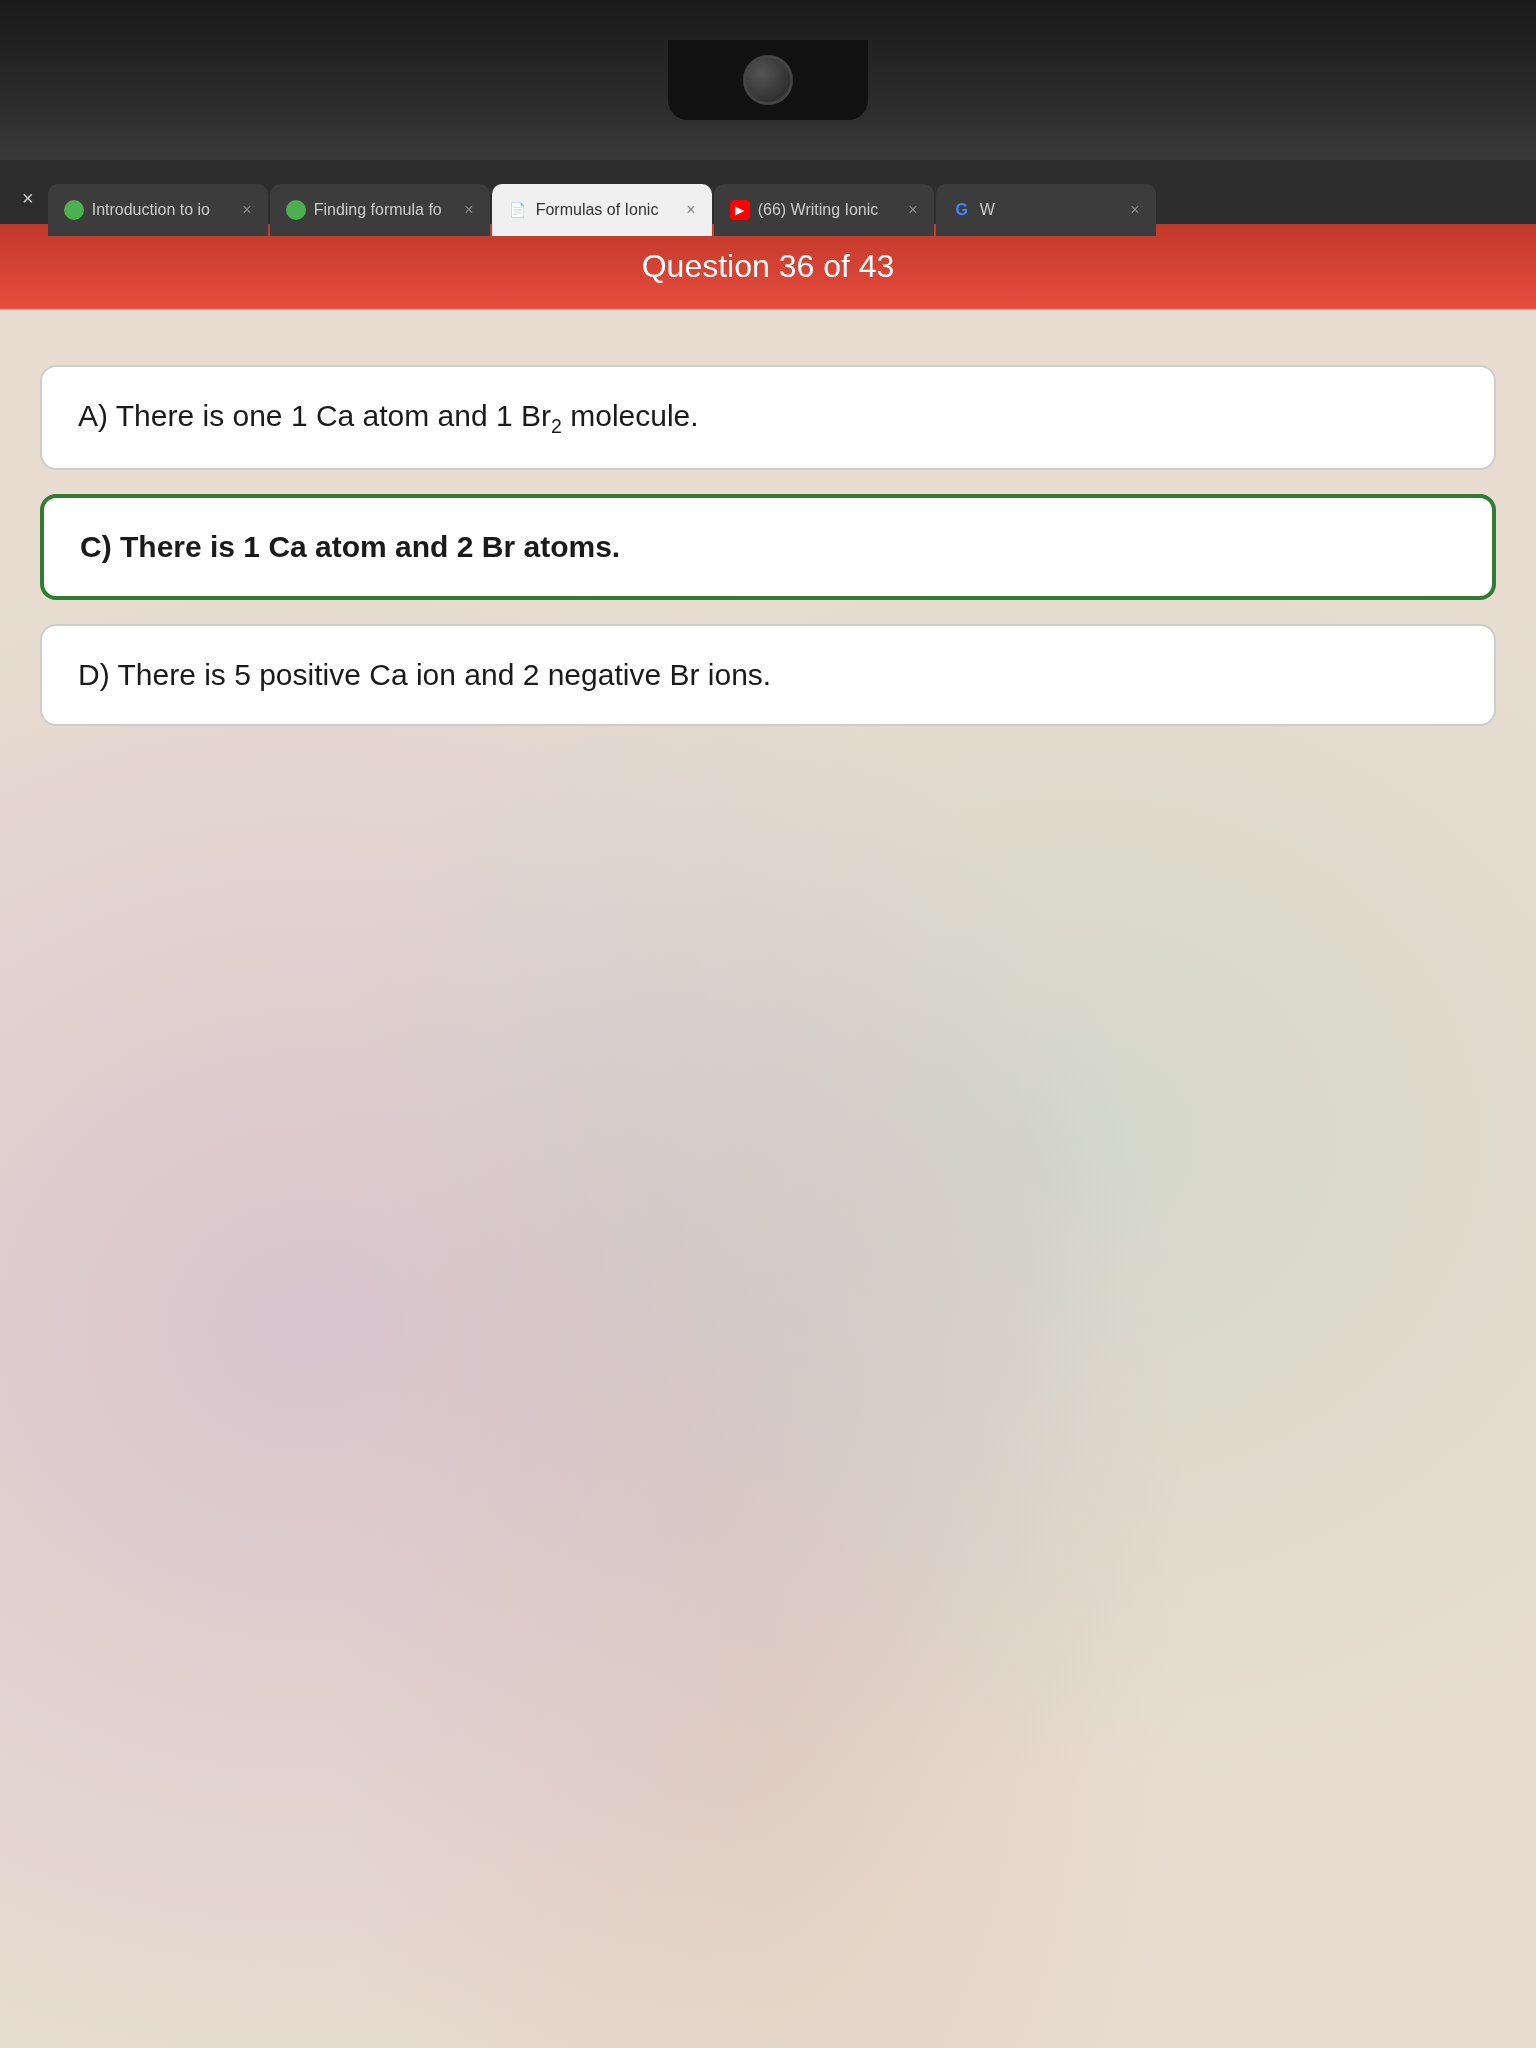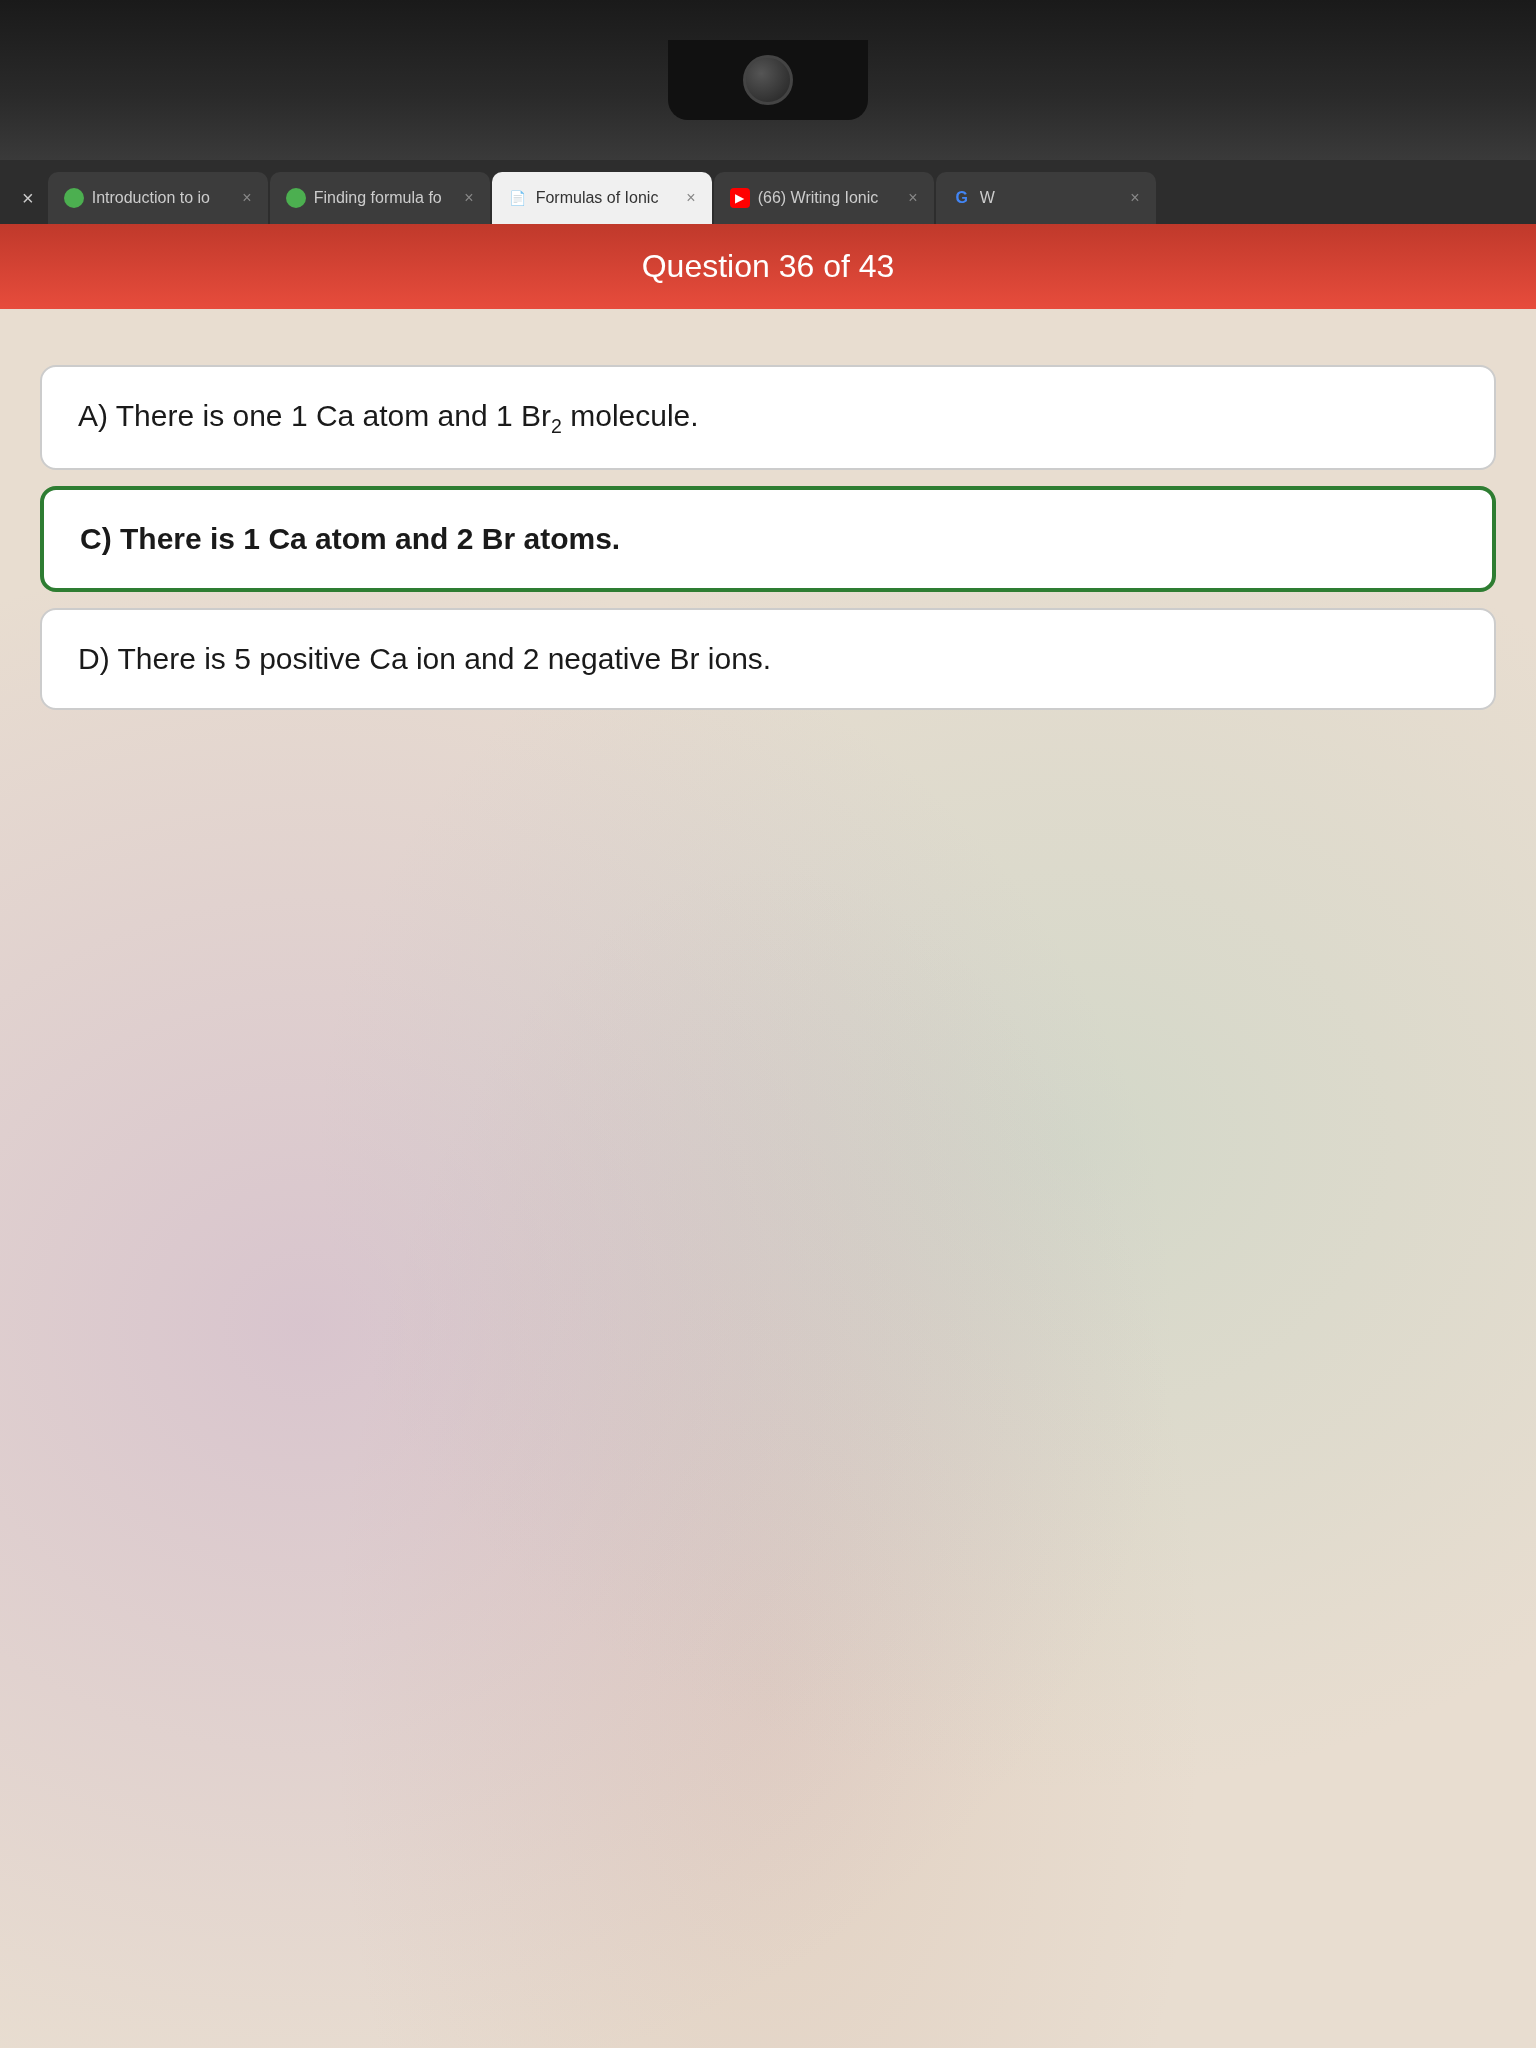--- a/index.html
+++ b/index.html
@@ -77,20 +77,21 @@
       cursor: pointer;
       color: #ccc;
       font-size: 18px;
       min-width: 220px;
       max-width: 300px;
       white-space: nowrap;
       overflow: hidden;
       text-overflow: ellipsis;
       height: 100%;
       position: relative;
+      margin-top: 12px;
     }
 
     .tab.active {
       background: #f0f0f0;
       color: #333;
     }
 
     .tab-favicon {
       width: 20px;
       height: 20px;
@@ -174,21 +175,21 @@
       font-size: 38px;
       color: #1a1a1a;
       line-height: 1.4;
     }
 
     
     .answers-container {
       padding: 0 40px 60px 40px;
       display: flex;
       flex-direction: column;
-      gap: 16px;
+      gap: 24px;
     }
 
     .answer-option {
       background: white;
       border: 2px solid #ccc;
       border-radius: 16px;
       padding: 28px 36px;
       font-size: 30px;
       color: #1a1a1a;
       cursor: pointer;

